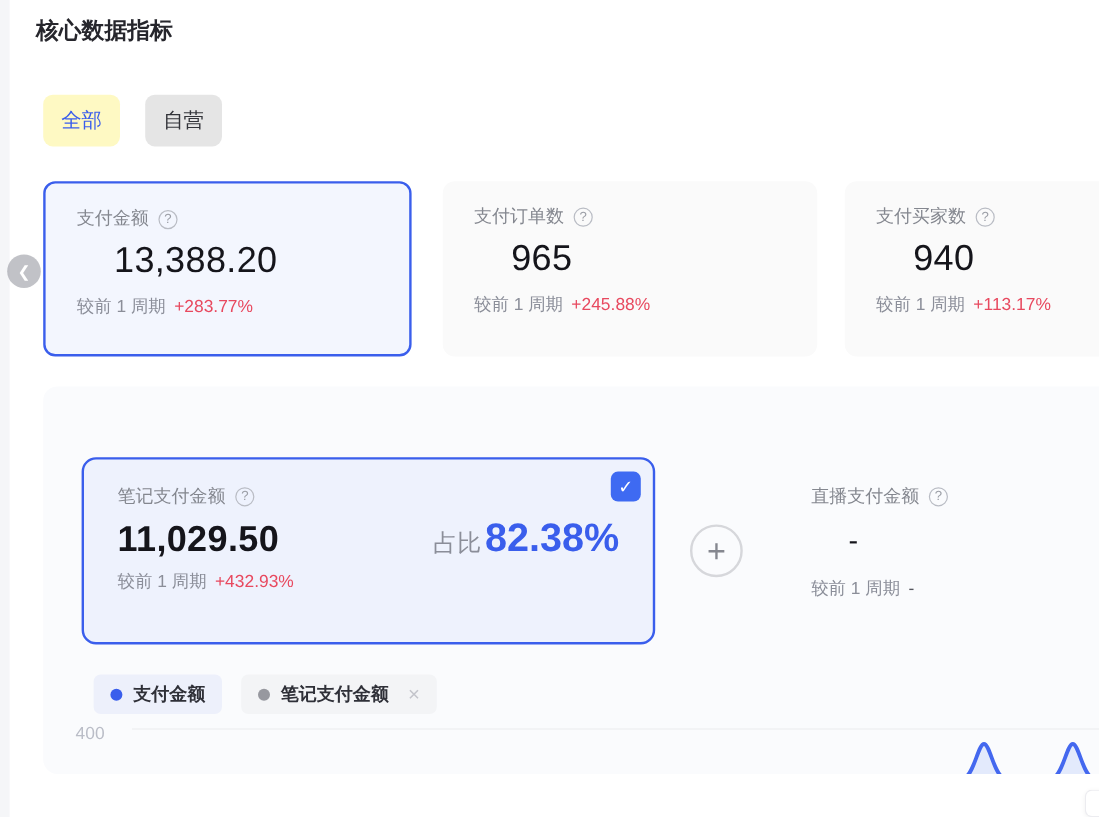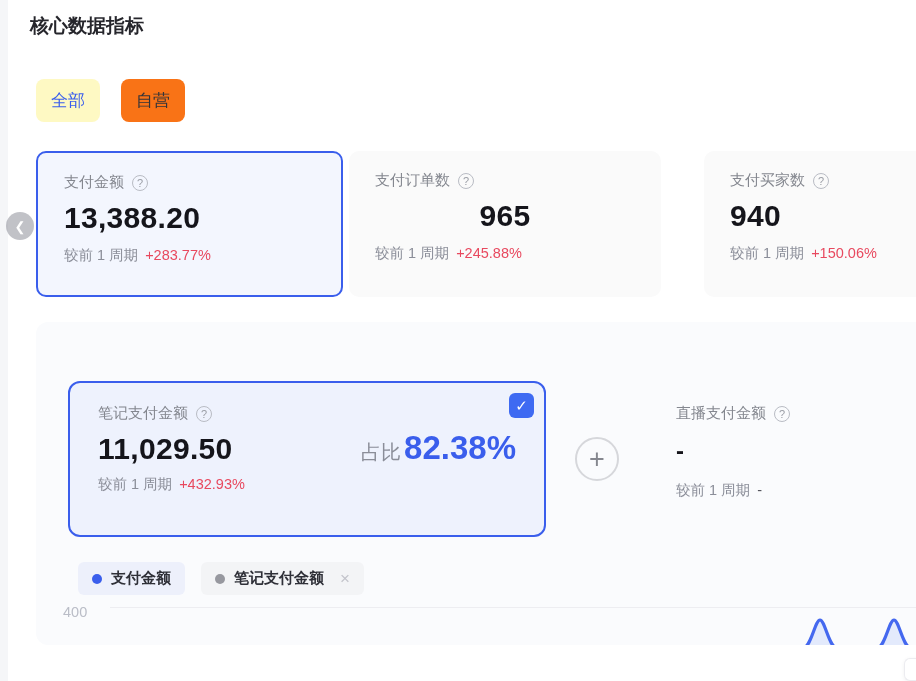--- a/index.html
+++ b/index.html
@@ -7,38 +7,38 @@
   .page {
     position: relative; width: 916px; height: 681px; overflow: hidden;
     background: #fff; font-family: "Liberation Sans", sans-serif; color:#26262c;
   }
   .left-edge { position:absolute; left:0; top:0; width:8px; height:681px; background:#f5f6f8; }
   .page-title { position:absolute; left:30px; top:13px; font-size:19px; font-weight:600; color:#26262c; }
 
   
   .tabs { position:absolute; left:36px; top:79px; display:flex; gap:21px; }
   .tab { height:43px; padding:0 15px; border-radius:8px; display:flex; align-items:center;
-         font-size:17px; color:#33343a; background:#f97316; cursor:pointer; }
+         font-size:17px; color:#33343a; background:#e5e5e5; cursor:pointer; }
   .tab.active { background:#fef9c3; color:#3a5eec; }
 
   
   .chevron-btn { position:absolute; left:6px; top:212px; width:28px; height:28px; border-radius:50%;
     background:rgba(125,127,138,.48); color:#fff; display:flex; align-items:center; justify-content:center;
     font-size:13px; cursor:pointer; z-index:5; }
 
   
   .mcard { position:absolute; top:151px; height:146px; border-radius:10px; padding:20px 26px; background:#fafafa; }
   .mcard.selected { background:#f3f6fe; border:2px solid #3a5eec; }
   .mcard1 { left:36px;  width:307px; }
-  .mcard2 { left:349px; width:312px;text-align:center; }
+  .mcard2 { left:369px; width:312px; }
   .mcard3 { left:704px; width:312px; }
   .label-row { display:flex; align-items:center; gap:8px; font-size:15px; color:#84878f; }
   .help { width:16px; height:16px; border:1px solid #b9bcc4; border-radius:50%; font-size:11px;
           color:#9b9ea6; display:flex; align-items:center; justify-content:center; flex:0 0 auto; }
-  .mvalue { margin-top:9px; font-size:30px; font-weight:700; color:#15151b; letter-spacing:.3px; }
+  .mvalue { margin-top:9px; font-size:30px; font-weight:400; color:#15151b; letter-spacing:.3px;margin-left:31px; }
   .delta-row { margin-top:11px; font-size:14.5px; color:#8b8e99; display:flex; align-items:baseline; }
   .delta { color:#e8495f; margin-left:7px; }
   .delta.muted { color:#55565e; }
 
   
   .panel { position:absolute; left:36px; top:322px; width:900px; height:323px;
            background:#fafbfd; border-radius:12px; overflow:hidden; }
   .note-card { position:absolute; left:32px; top:59px; width:478px; height:156px;
     background:#eef2fd; border:2px solid #3a5eec; border-radius:12px; padding:21px 28px; }
   .vrow { display:flex; align-items:baseline; margin-top:6px; }
@@ -130,21 +130,21 @@
   <div class="mcard mcard3">
     <div class="label-row">
       <span>支付买家数</span>
       <span class="help">
           <span>?</span>
         </span>
     </div>
     <div class="mvalue">940</div>
     <div class="delta-row">
       <span>较前 1 周期</span>
-      <span class="delta">+150.06%</span>
+      <span class="delta">+113.17%</span>
     </div>
   </div>
 
   <div class="panel">
 
     <div class="note-card">
       <div class="label-row">
         <span>笔记支付金额</span>
         <span class="help">
             <span>?</span>

